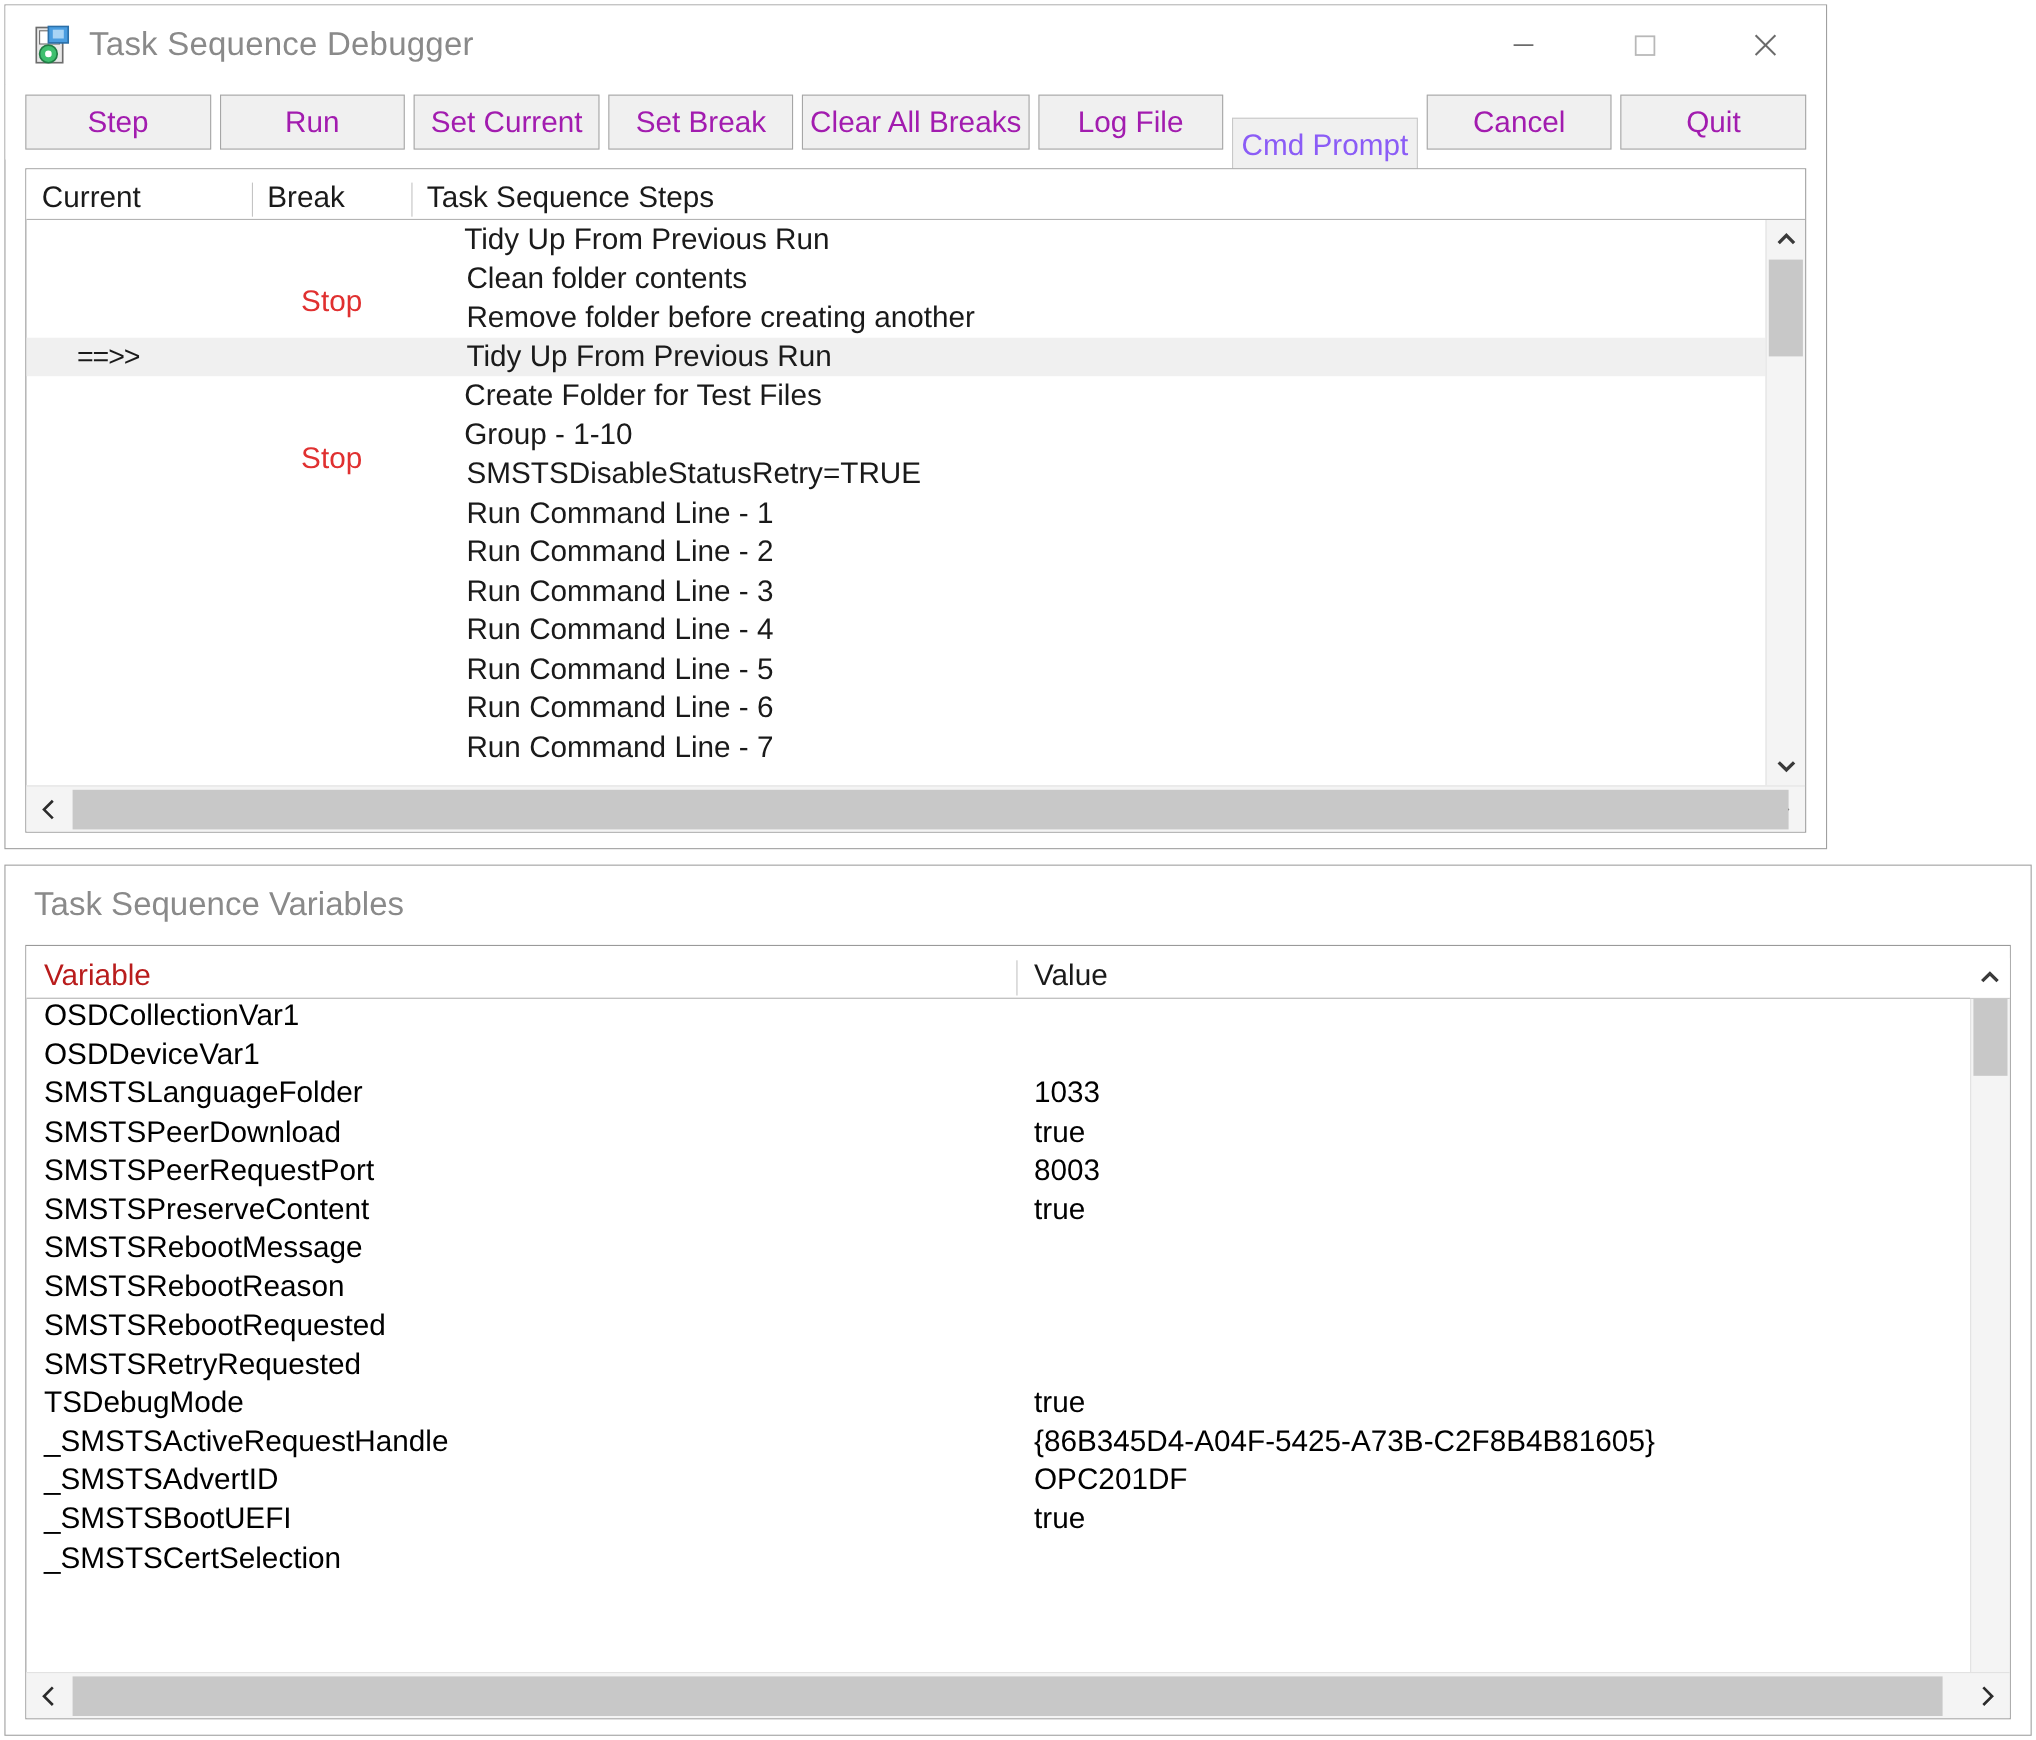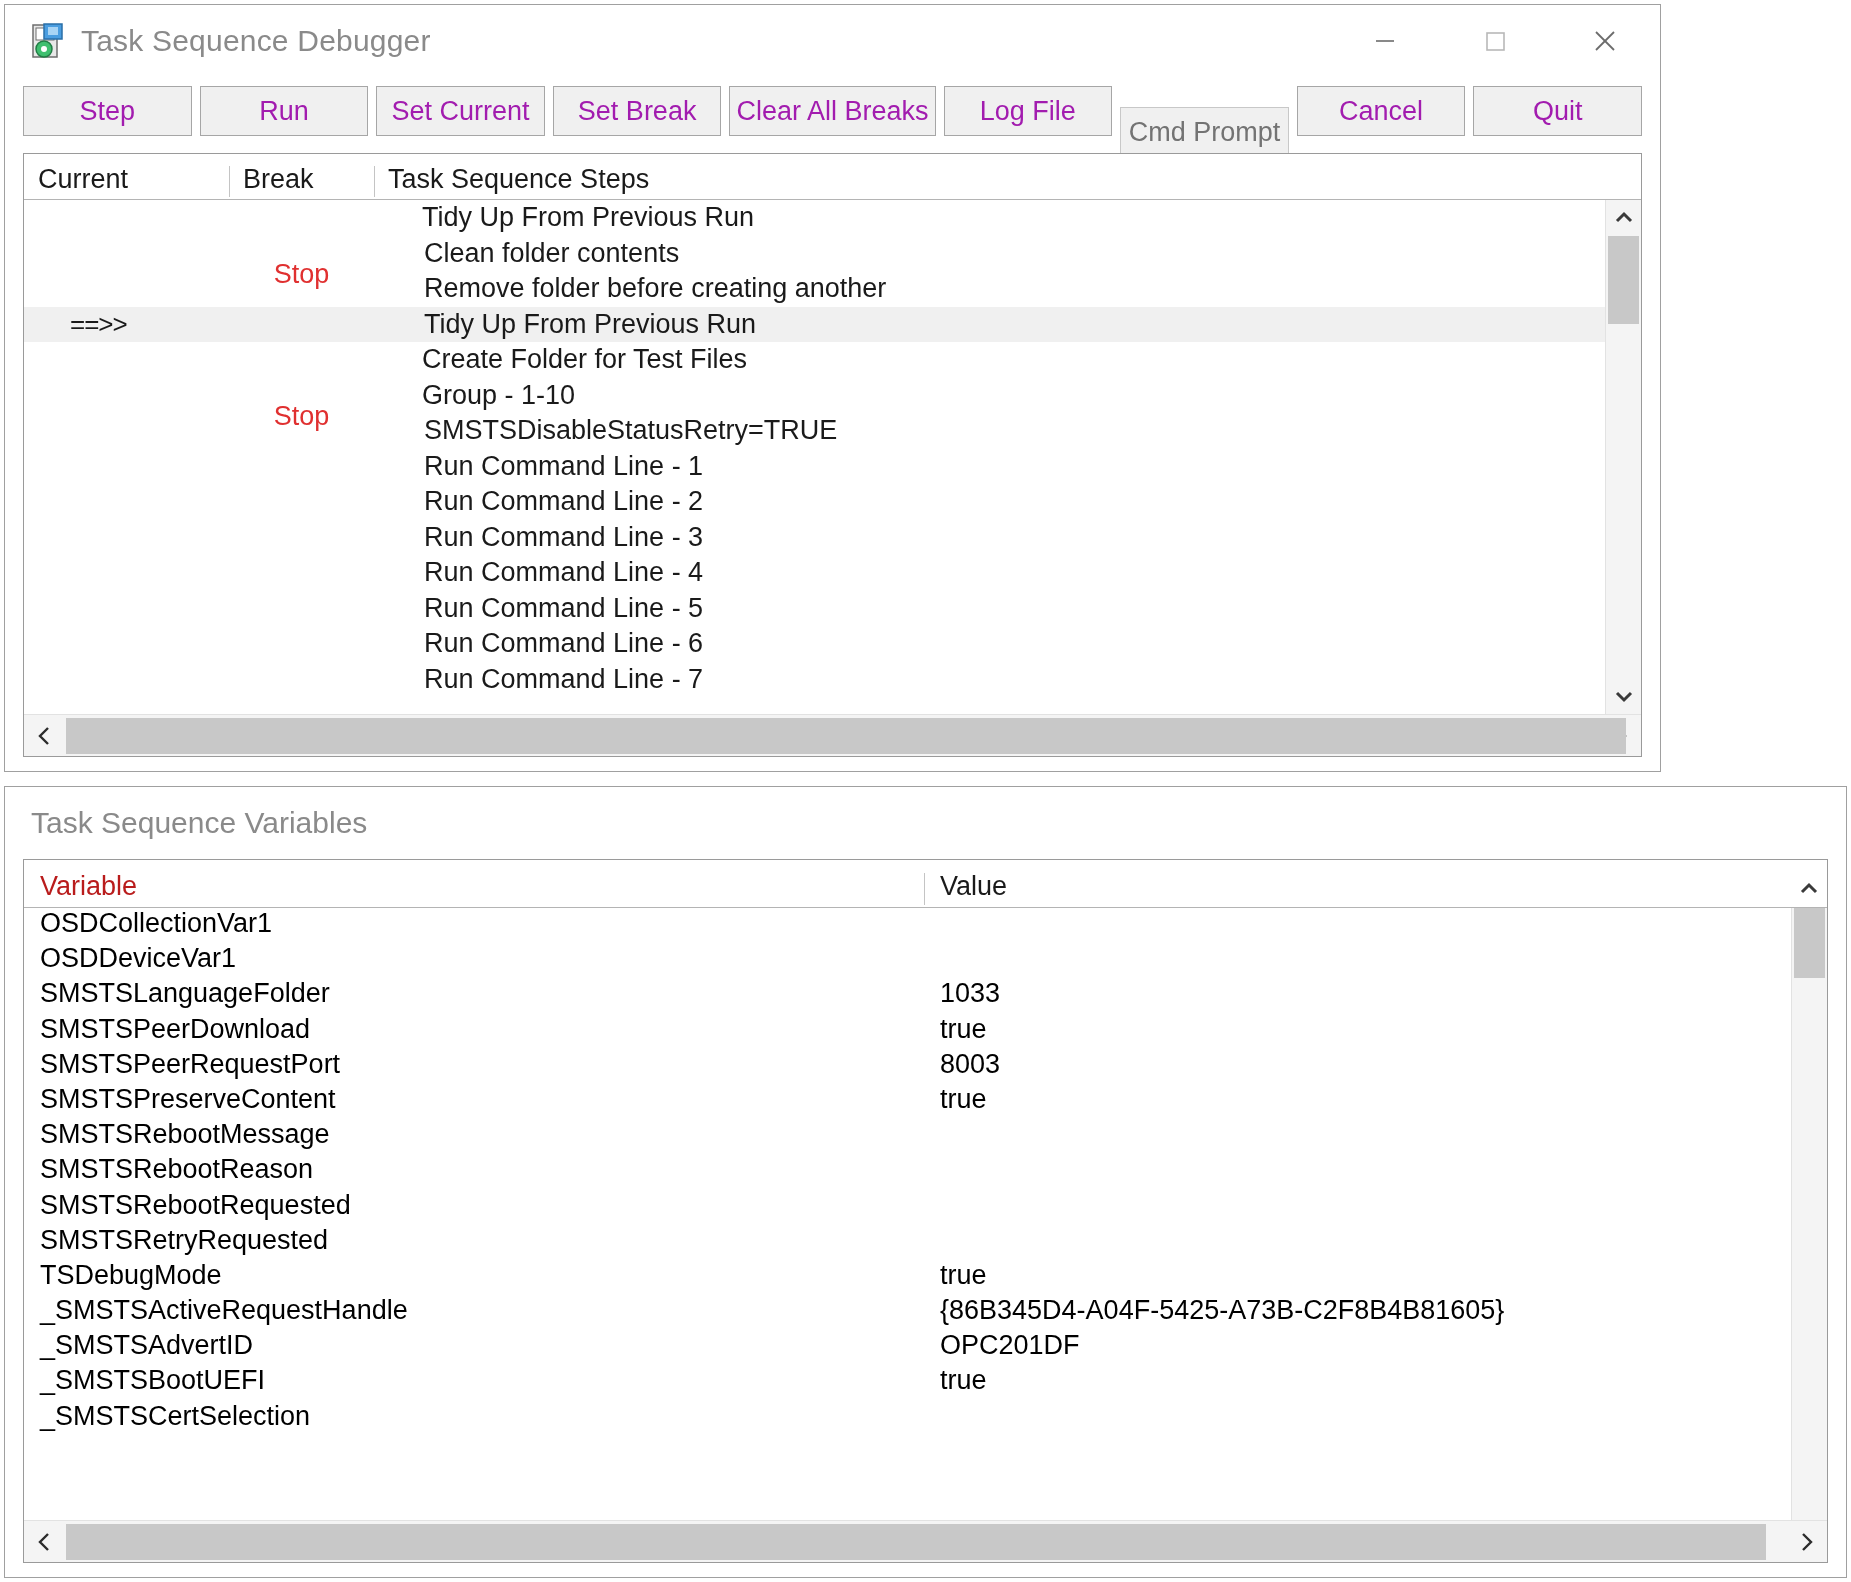--- a/index.html
+++ b/index.html
@@ -80,21 +80,21 @@
     font-size: 27px;
     color: #a21caf;
     display: flex;
     align-items: center;
     justify-content: center;
     cursor: default;
     white-space: nowrap;
     padding: 0 6px;
   }
   .tb-btn.disabled {
-    color: #737373;
+    color: #8b5cf6;
     background: #f0f0f0;
     border-color: #c8c8c8;
     margin-top: 42px;
   }
 
   
   .list-wrap {
     flex: 1 1 auto;
     margin: 8px 18px 14px 18px;
     border: 1px solid #9a9a9a;

